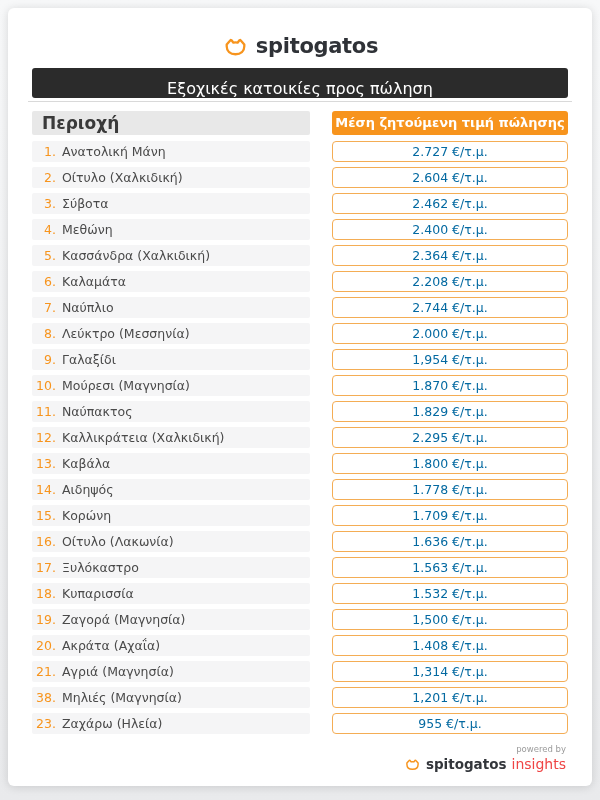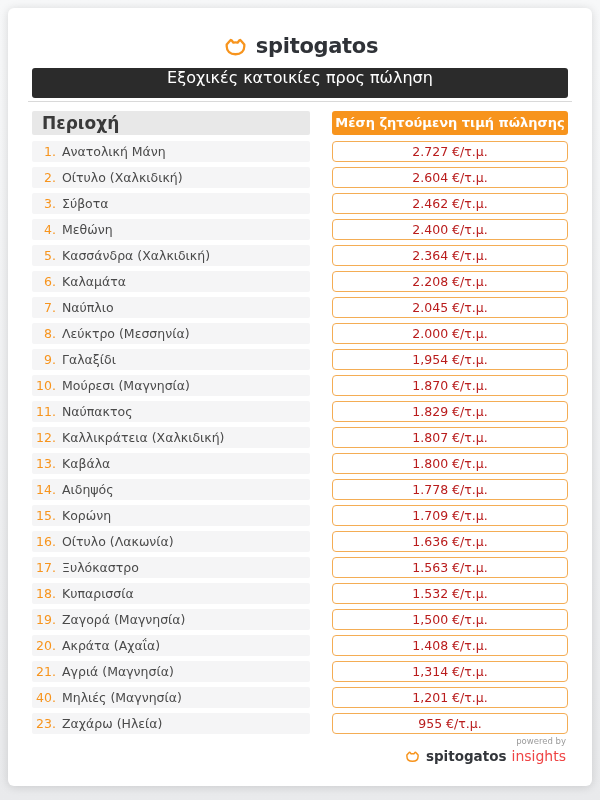--- a/index.html
+++ b/index.html
@@ -13,21 +13,21 @@
     width:584px;height:778px;margin:8px auto 0;box-sizing:border-box;
     background:#ffffff;border-radius:6px;
     box-shadow:0 1px 10px rgba(0,0,0,.14);
     padding:24px 24px 16px;
   }
   .logo{display:flex;justify-content:center;align-items:center;gap:7px;height:28px;}
   .logo svg{width:27px;height:22px;}
   .logo-text{font-size:21px;font-weight:bold;color:#2f3237;letter-spacing:-0.3px;}
   .banner{
     margin-top:8px;height:30px;background:#2b2b2b;border-radius:3px;
-    display:flex;align-items:flex-start;justify-content:center;
+    display:flex;align-items:flex-end;justify-content:center;
     color:#ffffff;font-size:16px;
   }
   .divider{border:none;border-top:1px solid #d9d9d9;margin:3px -4px 0;}
   .thead{display:grid;grid-template-columns:278px 236px;column-gap:22px;margin-top:9px;}
   .th-region{
     background:#e8e8e8;height:24px;line-height:24px;padding-left:10px;
     font-weight:bold;font-size:17px;color:#3a3a3a;box-sizing:border-box;border-radius:2px;
   }
   .th-price{
     background:#f7941d;height:24px;line-height:24px;text-align:center;
@@ -36,23 +36,23 @@
   .tbody{margin-top:6px;display:flex;flex-direction:column;gap:5px;}
   .row{display:grid;grid-template-columns:278px 236px;column-gap:22px;height:21px;}
   .cell-region{
     background:#f5f5f6;display:flex;align-items:center;
     font-size:12.5px;color:#4a4a4a;border-radius:2px;
   }
   .rank{width:24px;flex:none;text-align:right;color:#f7941d;margin-right:6px;}
   .cell-price{
     border:1px solid #f4ad55;border-radius:4px;background:#ffffff;box-sizing:border-box;
     display:flex;align-items:center;justify-content:center;
-    font-size:12.5px;color:#b91c1c;
-  }
-  .footer{margin-top:2px;display:flex;flex-direction:column;align-items:flex-end;padding-right:2px;}
+    font-size:12.5px;color:#0369a1;
+  }
+  .footer{margin-top:10px;display:flex;flex-direction:column;align-items:flex-end;padding-right:2px;}
   .powered{font-size:8.5px;color:#9b9b9b;}
   .footer-brand{display:flex;align-items:center;gap:5px;margin-top:2px;}
   .footer-brand svg{width:17px;height:14px;}
   .fb-name{font-size:13.5px;font-weight:bold;color:#33363b;}
   .fb-suffix{font-size:14px;color:#ef4444;text-align:right;}
 </style>
 </head>
 <body>
 
 <div class="card">
@@ -116,21 +116,21 @@
           <span class="rank">6.</span>
           <span>Καλαμάτα</span>
         </div>
         <div class="cell-price">2.208 €/τ.μ.</div>
       </div>
       <div class="row">
         <div class="cell-region">
           <span class="rank">7.</span>
           <span>Ναύπλιο</span>
         </div>
-        <div class="cell-price">2.045 €/τ.μ.</div>
+        <div class="cell-price">2.744 €/τ.μ.</div>
       </div>
       <div class="row">
         <div class="cell-region">
           <span class="rank">8.</span>
           <span>Λεύκτρο (Μεσσηνία)</span>
         </div>
         <div class="cell-price">2.000 €/τ.μ.</div>
       </div>
       <div class="row">
         <div class="cell-region">
@@ -151,21 +151,21 @@
           <span class="rank">11.</span>
           <span>Ναύπακτος</span>
         </div>
         <div class="cell-price">1.829 €/τ.μ.</div>
       </div>
       <div class="row">
         <div class="cell-region">
           <span class="rank">12.</span>
           <span>Καλλικράτεια (Χαλκιδική)</span>
         </div>
-        <div class="cell-price">1.807 €/τ.μ.</div>
+        <div class="cell-price">2.295 €/τ.μ.</div>
       </div>
       <div class="row">
         <div class="cell-region">
           <span class="rank">13.</span>
           <span>Καβάλα</span>
         </div>
         <div class="cell-price">1.800 €/τ.μ.</div>
       </div>
       <div class="row">
         <div class="cell-region">
@@ -218,21 +218,21 @@
       </div>
       <div class="row">
         <div class="cell-region">
           <span class="rank">21.</span>
           <span>Αγριά (Μαγνησία)</span>
         </div>
         <div class="cell-price">1,314 €/τ.μ.</div>
       </div>
       <div class="row">
         <div class="cell-region">
-          <span class="rank">40.</span>
+          <span class="rank">38.</span>
           <span>Μηλιές (Μαγνησία)</span>
         </div>
         <div class="cell-price">1,201 €/τ.μ.</div>
       </div>
       <div class="row">
         <div class="cell-region">
           <span class="rank">23.</span>
           <span>Ζαχάρω (Ηλεία)</span>
         </div>
         <div class="cell-price">955 €/τ.μ.</div>

